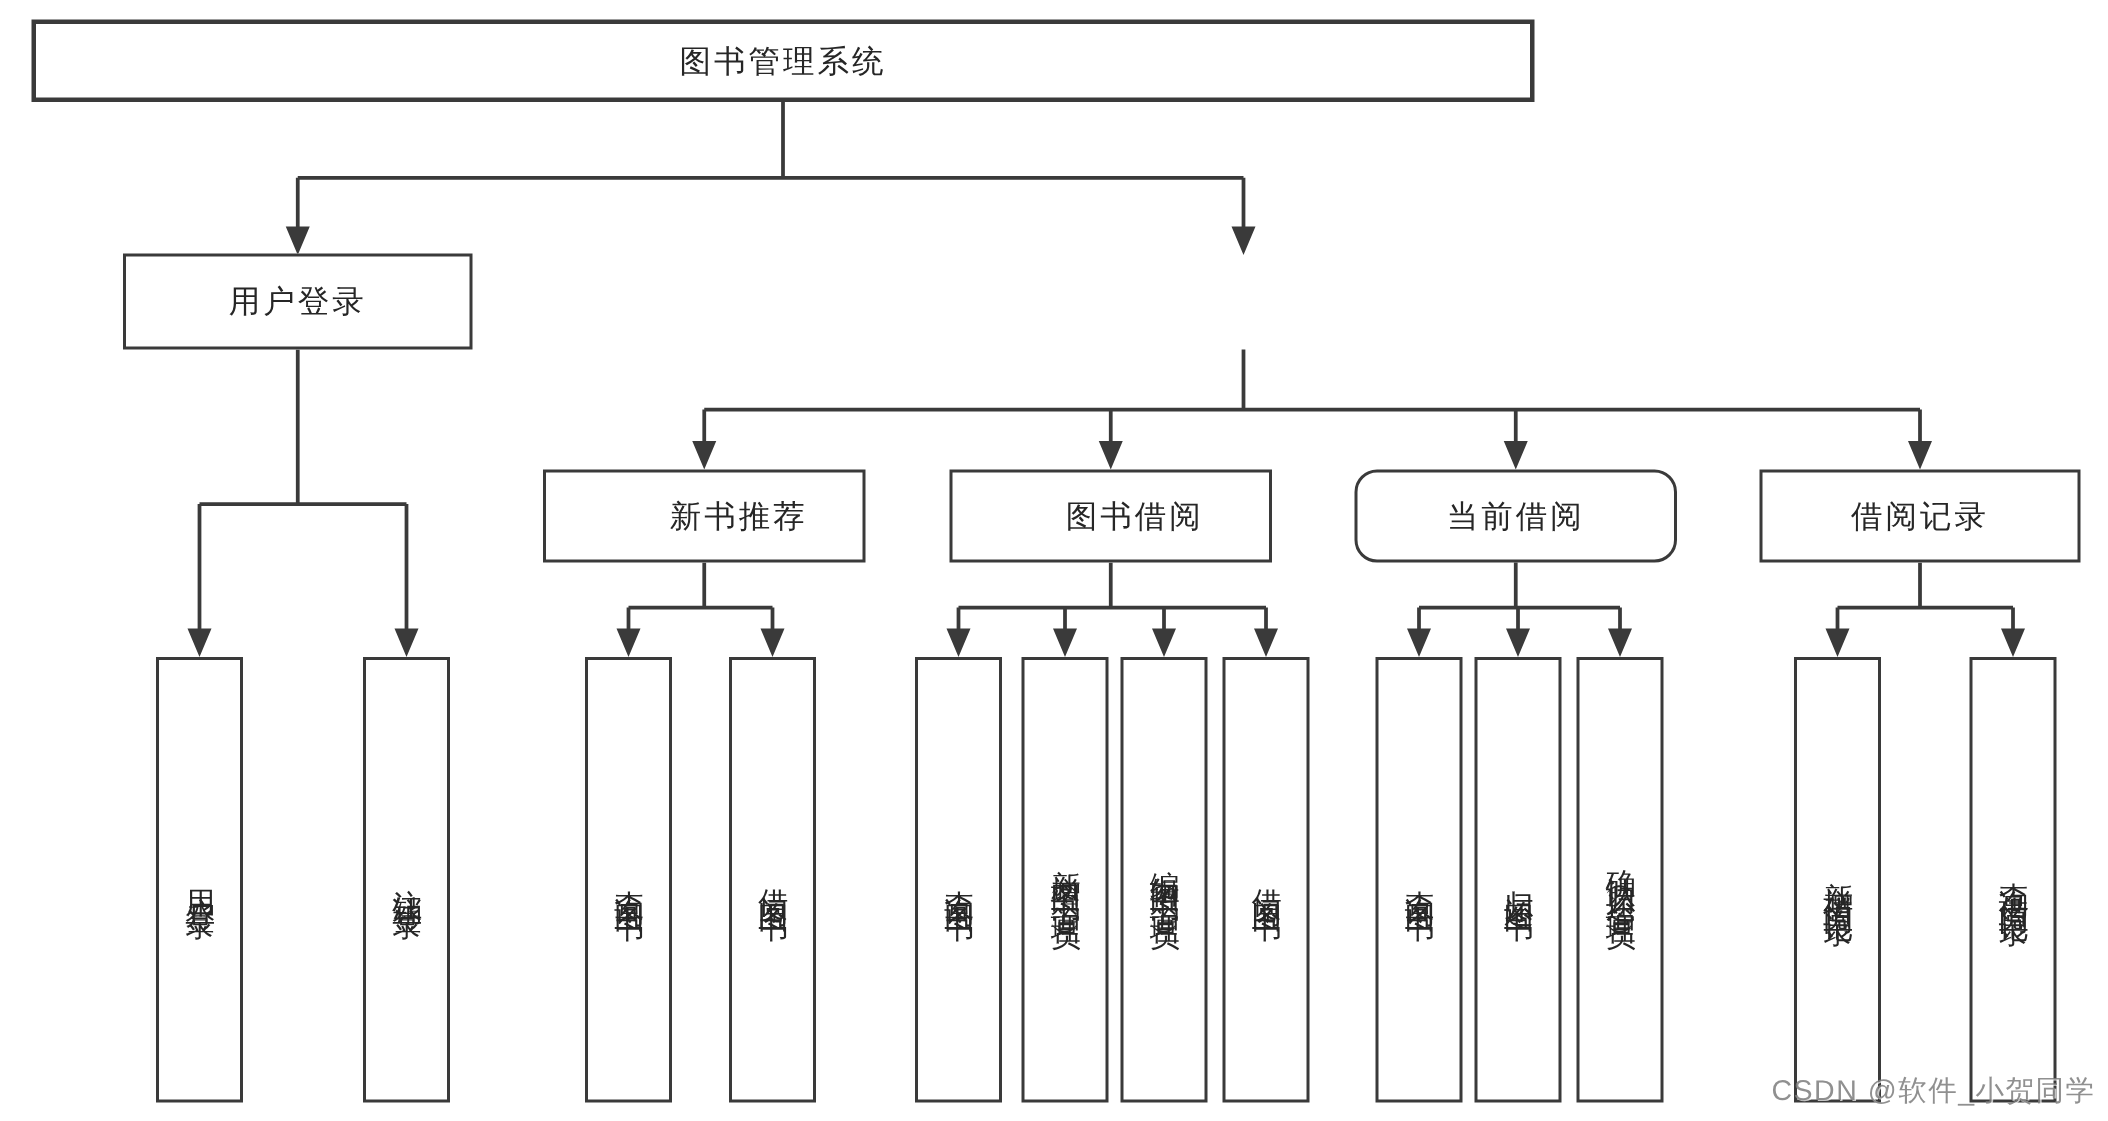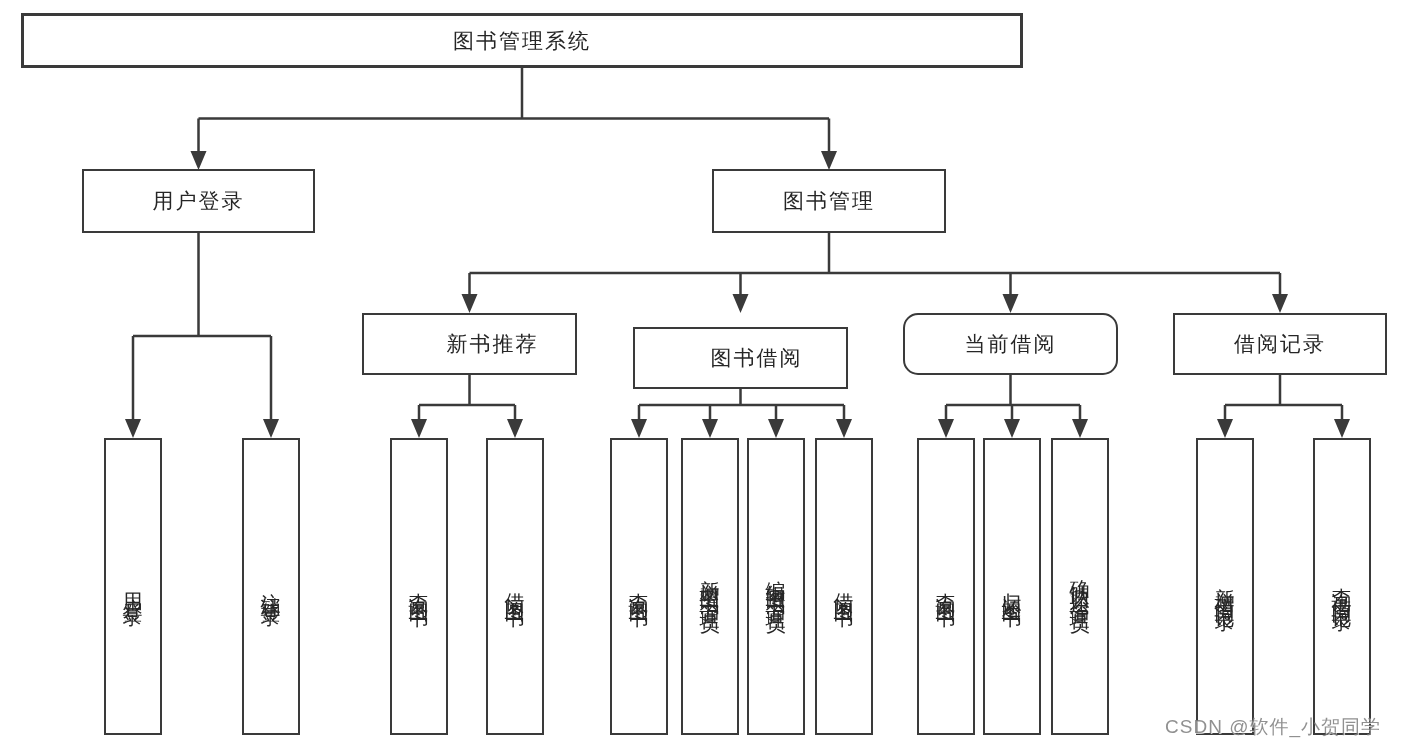--- a/index.html
+++ b/index.html
@@ -44,21 +44,21 @@
     width: 58px; top: 438px; height: 297px;
   }
   .vbox span {
     writing-mode: vertical-rl;
     text-orientation: mixed;
     letter-spacing: 5px;
     line-height: 1;
   }
   .watermark {
     position: absolute;
-    right: 24px;
+    right: 8px;
     top: 714px;
     font-size: 19px;
     letter-spacing: 1px;
     color: rgba(125, 125, 125, 0.85);
     text-shadow: 1px 1px 0 rgba(255,255,255,0.7);
   }
 </style>
 </head>
 <body>
 
@@ -99,28 +99,25 @@
     </g>
   </svg>
 
   <div class="box root">
     <span>图书管理系统</span>
   </div>
 
   <div class="box" style="left:82px; top:169px; width:233px; height:64px;">
     <span>用户登录</span>
   </div>
-  <div class="box" style="left:712px; top:169px; width:234px; height:64px;">
-    <span>图书管理</span>
-  </div>
 
   <div class="box" style="left:362px; top:313px; width:215px; height:62px;padding-left:46px;">
     <span>新书推荐</span>
   </div>
-  <div class="box" style="left:633px; top:327px; width:215px; height:62px;padding-left:32px;">
+  <div class="box" style="left:633px; top:313px; width:215px; height:62px;padding-left:32px;">
     <span>图书借阅</span>
   </div>
   <div class="box" style="left:903px; top:313px; width:215px; height:62px;border-radius:15px;">
     <span>当前借阅</span>
   </div>
   <div class="box" style="left:1173px; top:313px; width:214px; height:62px;justify-content:center;">
     <span>借阅记录</span>
   </div>
 
   <div class="box vbox" style="left:104px;">

